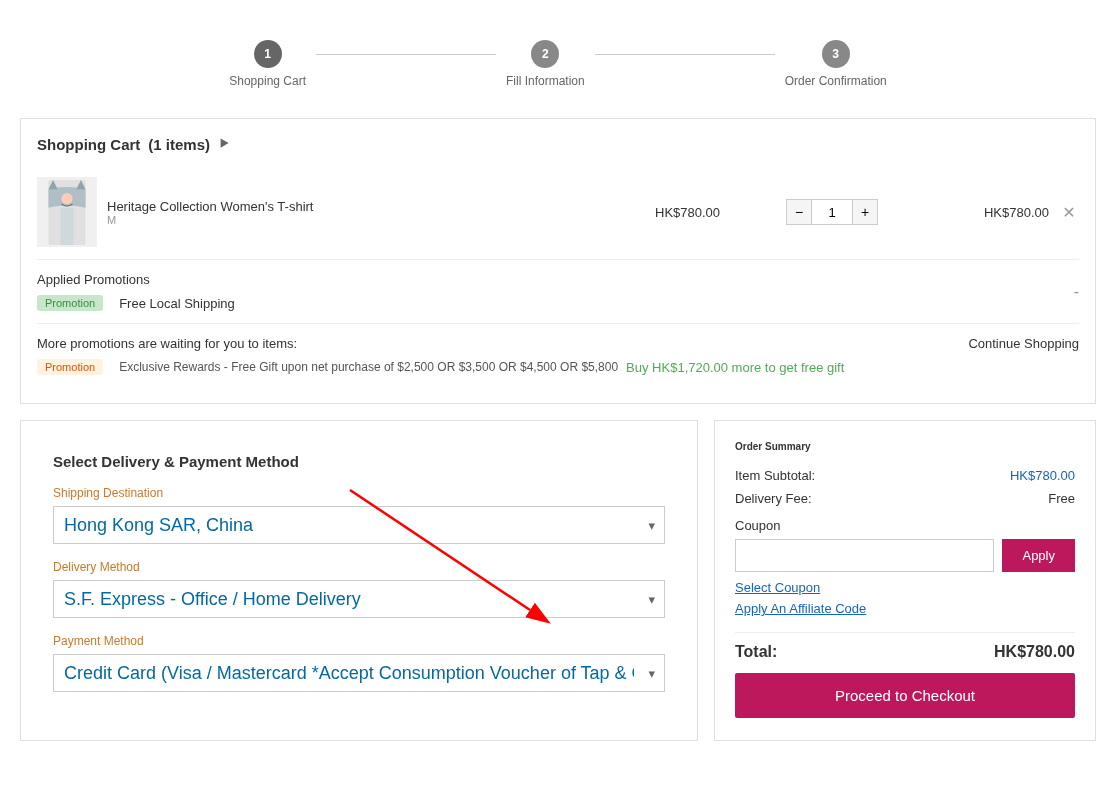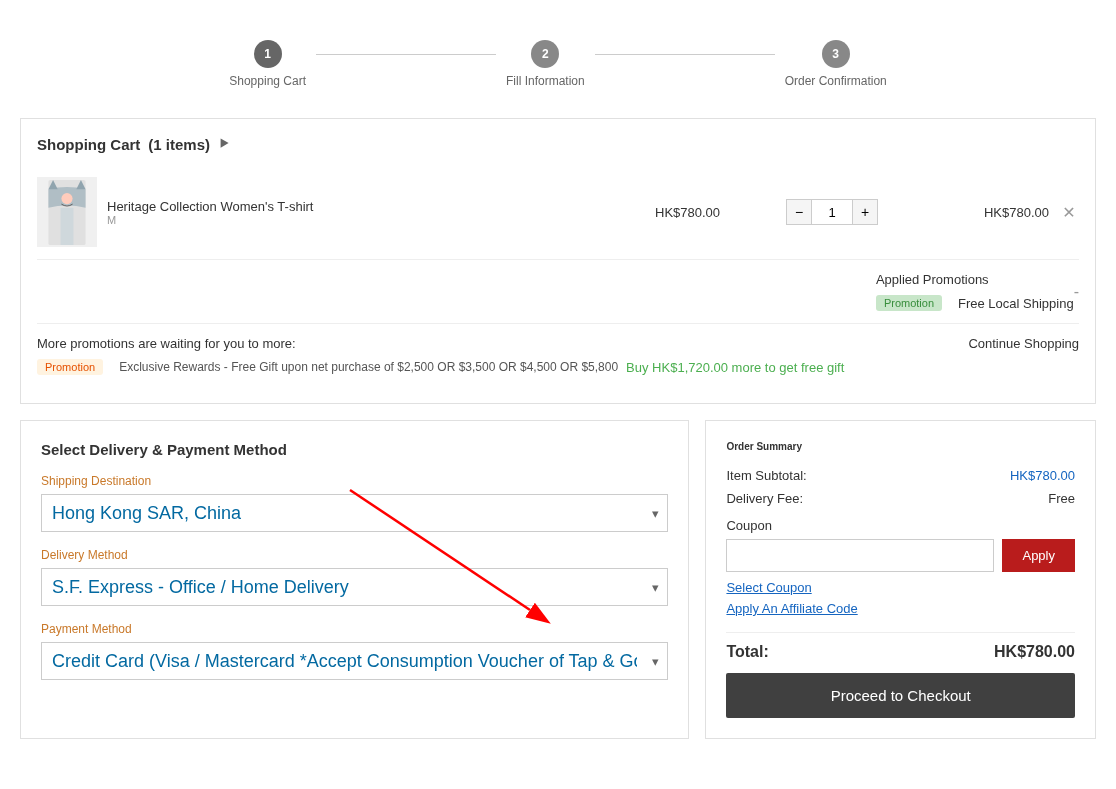--- a/index.html
+++ b/index.html
@@ -41,35 +41,35 @@
     .qty-btn { width: 26px; height: 26px; border: 1px solid #ccc; background: #f5f5f5; cursor: pointer; font-size: 14px; display: flex; align-items: center; justify-content: center; }
     .qty-input { width: 40px; height: 26px; border: 1px solid #ccc; border-left: none; border-right: none; text-align: center; font-size: 13px; }
     .col-subtotal-val { flex: 1; text-align: right; padding-right: 10px; font-size: 13px; }
     .remove-btn { width: 20px; text-align: center; color: #999; cursor: pointer; font-size: 16px; }
 
     
     .promotions-section { padding: 12px 0; border-bottom: 1px solid #eee; }
     .promo-title { font-size: 13px; color: #333; margin-bottom: 8px; }
     .promo-tag { display: inline-block; background: #c8e6c9; color: #388e3c; font-size: 11px; padding: 2px 8px; border-radius: 3px; margin-right: 8px; }
     .promo-text { font-size: 13px; color: #333; }
-    .promo-row { display: flex; align-items: center; justify-content: flex-end; }
+    .promo-row { display: flex; align-items: center; justify-content: space-between; }
     .promo-dash { color: #999; font-size: 16px; }
 
     
     .more-promos { padding: 12px 0; }
     .more-promos-header { display: flex; justify-content: space-between; align-items: center; margin-bottom: 8px; }
     .more-promos-text { font-size: 13px; color: #333; }
     .continue-shopping { font-size: 13px; color: #333; cursor: pointer; }
     .promo-tag-orange { display: inline-block; background: #fff3e0; color: #e65100; font-size: 11px; padding: 2px 8px; border-radius: 3px; margin-right: 8px; }
     .promo-reward-text { font-size: 12px; color: #555; }
     .promo-reward-link { color: #4caf50; text-decoration: none; }
 
     
     .bottom-section { display: flex; gap: 16px; margin-top: 16px; }
-    .delivery-section { flex: 1.8; background: #fff; border: 1px solid #e0e0e0; padding: 20px; }
+    .delivery-section { flex: 1.8; background: #fff; border: 1px solid #e0e0e0; padding: 32px; }
     .order-summary { flex: 1; background: #fff; border: 1px solid #e0e0e0; padding: 20px; }
 
     .delivery-title { font-size: 15px; font-weight: bold; margin-bottom: 16px; }
     .field-group { margin-bottom: 16px; }
     .field-label { font-size: 12px; color: #c9792a; margin-bottom: 6px; }
     .field-select { width: 100%; padding: 8px 10px; border: 1px solid #ccc; font-size: 18px; appearance: none; background: #fff; cursor: pointer; color: #0369a1; padding-right: 30px; position: relative; }
     .select-wrapper { position: relative; }
     .select-wrapper::after { content: '▾'; position: absolute; right: 10px; top: 50%; transform: translateY(-50%); color: #666; pointer-events: none; }
 
     
@@ -77,28 +77,28 @@
     .summary-row { display: flex; justify-content: space-between; margin-bottom: 8px; font-size: 13px; }
     .summary-label { color: #333; }
     .summary-value { color: #333; }
     .summary-value.blue { color: #1565c0; }
     .summary-value.free { color: #333; }
 
     .coupon-section { margin-top: 12px; }
     .coupon-label { font-size: 13px; color: #333; margin-bottom: 6px; }
     .coupon-input-row { display: flex; gap: 8px; margin-bottom: 8px; }
     .coupon-input { flex: 1; padding: 8px; border: 1px solid #ccc; font-size: 13px; }
-    .apply-btn { background: #b91c1c; color: #fff; border: none; padding: 8px 20px; font-size: 13px; cursor: pointer; white-space: nowrap; }
+    .apply-btn { background: #be185d; color: #fff; border: none; padding: 8px 20px; font-size: 13px; cursor: pointer; white-space: nowrap; }
     .select-coupon-link { font-size: 13px; color: #1565c0; cursor: pointer; display: block; margin-bottom: 6px; }
     .affiliate-link { font-size: 13px; color: #1565c0; cursor: pointer; display: block; margin-bottom: 16px; }
 
     .total-row { display: flex; justify-content: space-between; margin-top: 12px; padding-top: 10px; border-top: 1px solid #eee; font-size: 16px; font-weight: bold; }
     .total-value { color: #333; }
 
-    .checkout-btn { width: 100%; background: #404040; color: #fff; border: none; padding: 14px; font-size: 15px; cursor: pointer; margin-top: 12px; border-radius: 2px; }
+    .checkout-btn { width: 100%; background: #be185d; color: #fff; border: none; padding: 14px; font-size: 15px; cursor: pointer; margin-top: 12px; border-radius: 2px; }
   </style>
 </head>
 <body>
 
 <div class="page-wrapper">
 
   <div class="stepper">
     <div class="step">
       <div class="step-circle active">1</div>
       <div class="step-label">Shopping Cart</div>
@@ -160,21 +160,21 @@
             <span class="promo-tag">Promotion</span>
             <span class="promo-text">Free Local Shipping</span>
           </div>
         </div>
         <div class="promo-dash">-</div>
       </div>
     </div>
 
     <div class="more-promos">
       <div class="more-promos-header">
-        <span class="more-promos-text">More promotions are waiting for you to more:</span>
+        <span class="more-promos-text">More promotions are waiting for you to items:</span>
         <span class="continue-shopping">Continue Shopping</span>
       </div>
       <div style="display:flex;align-items:center;gap:8px;">
         <span class="promo-tag-orange">Promotion</span>
         <span class="promo-reward-text">Exclusive Rewards - Free Gift upon net purchase of $2,500 OR $3,500 OR $4,500 OR $5,800</span>
         <a class="promo-reward-link" href="#">Buy HK$1,720.00 more to get free gift</a>
       </div>
     </div>
   </div>
 

